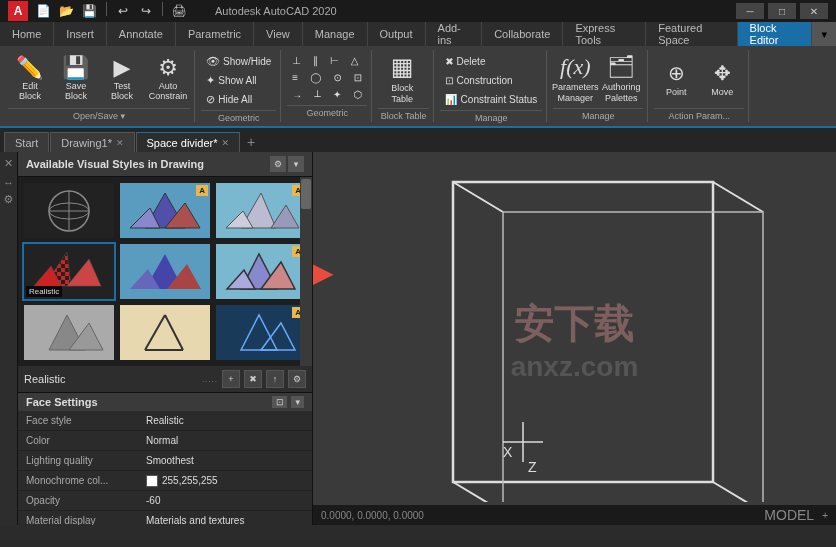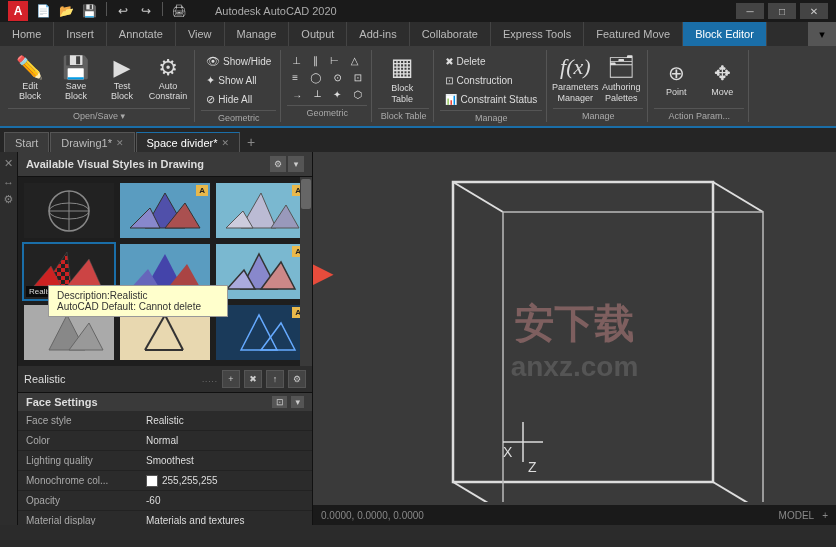--- a/index.html
+++ b/index.html
@@ -403,27 +403,28 @@
     <button class="title-btn">□</button>
     <button class="title-btn close">✕</button>
   </div>
 </div>
 
 <div class="ribbon">
   <div class="ribbon-tabs">
     <div class="ribbon-tab">Home</div>
     <div class="ribbon-tab">Insert</div>
     <div class="ribbon-tab">Annotate</div>
+    <div class="ribbon-tab">Parametric</div>
     <div class="ribbon-tab">View</div>
     <div class="ribbon-tab">Manage</div>
     <div class="ribbon-tab">Output</div>
     <div class="ribbon-tab">Add-ins</div>
     <div class="ribbon-tab">Collaborate</div>
     <div class="ribbon-tab">Express Tools</div>
-    <div class="ribbon-tab">Featured Move</div>
+    <div class="ribbon-tab">Featured Space</div>
     <div class="ribbon-tab active">Block Editor</div>
     <div style="flex:1;"></div>
     <div style="width:28px;height:24px;background:#555;display:flex;align-items:center;justify-content:center;cursor:pointer;">▾</div>
   </div>
   <div class="ribbon-content">
 
     <div class="ribbon-group">
       <div class="ribbon-group-content">
         <button class="ribbon-btn-large">
           <span class="icon">✏️</span>
@@ -678,24 +679,20 @@
           <div class="vs-item-img" style="background:#7ab8d0;">
             <svg width="80" height="55" viewBox="0 0 80 55">
               <polygon points="20,45 38,10 56,45" fill="#8888cc" stroke="#333" stroke-width="1.5"></polygon>
               <polygon points="40,45 60,18 74,45" fill="#cc8888" stroke="#333" stroke-width="1.5"></polygon>
               <polygon points="6,45 23,26 34,45" fill="#aaaadd" stroke="#333" stroke-width="1.5"></polygon>
             </svg>
           </div>
           <div class="vs-badge">A</div>
         </div>
 
-        <div class="vs-tooltip" style="position:absolute;left:30px;top:108px;z-index:50;">
-          <div>Description:Realistic</div>
-          <div>AutoCAD Default: Cannot delete</div>
-        </div>
 
         <div class="vs-item">
           <div class="vs-item-img" style="background:#aaa;">
             <svg width="80" height="55" viewBox="0 0 80 55">
               <polygon points="20,45 38,10 56,45" fill="#888" stroke="#666" stroke-width="1"></polygon>
               <polygon points="40,45 60,18 74,45" fill="#999" stroke="#666" stroke-width="1"></polygon>
             </svg>
           </div>
         </div>
 
@@ -801,18 +798,18 @@
       <line x1="130" y1="280" x2="170" y2="280" stroke="#ddd" stroke-width="1.5"></line>
       <line x1="150" y1="260" x2="150" y2="300" stroke="#ddd" stroke-width="1.5"></line>
 
       <text x="155" y="310" fill="#ddd" font-size="14" font-family="Arial">Z</text>
       <text x="130" y="295" fill="#ddd" font-size="14" font-family="Arial">X</text>
     </svg>
 
     <div style="position:absolute;bottom:0;left:0;right:0;height:20px;background:#1a1a1a;display:flex;align-items:center;padding:0 8px;gap:8px;">
       <span style="color:#888;font-size:10px;">0.0000, 0.0000, 0.0000</span>
       <span style="flex:1;"></span>
-      <button style="background:transparent;border:none;color:#888;font-size:10px;cursor:pointer;">MODEL</button>
+      <button style="background:transparent;border:none;color:#888;font-size:14px;cursor:pointer;">MODEL</button>
       <button style="background:transparent;border:none;color:#888;font-size:10px;cursor:pointer;">+</button>
     </div>
   </div>
 
 </div>
 
 </body></html>

